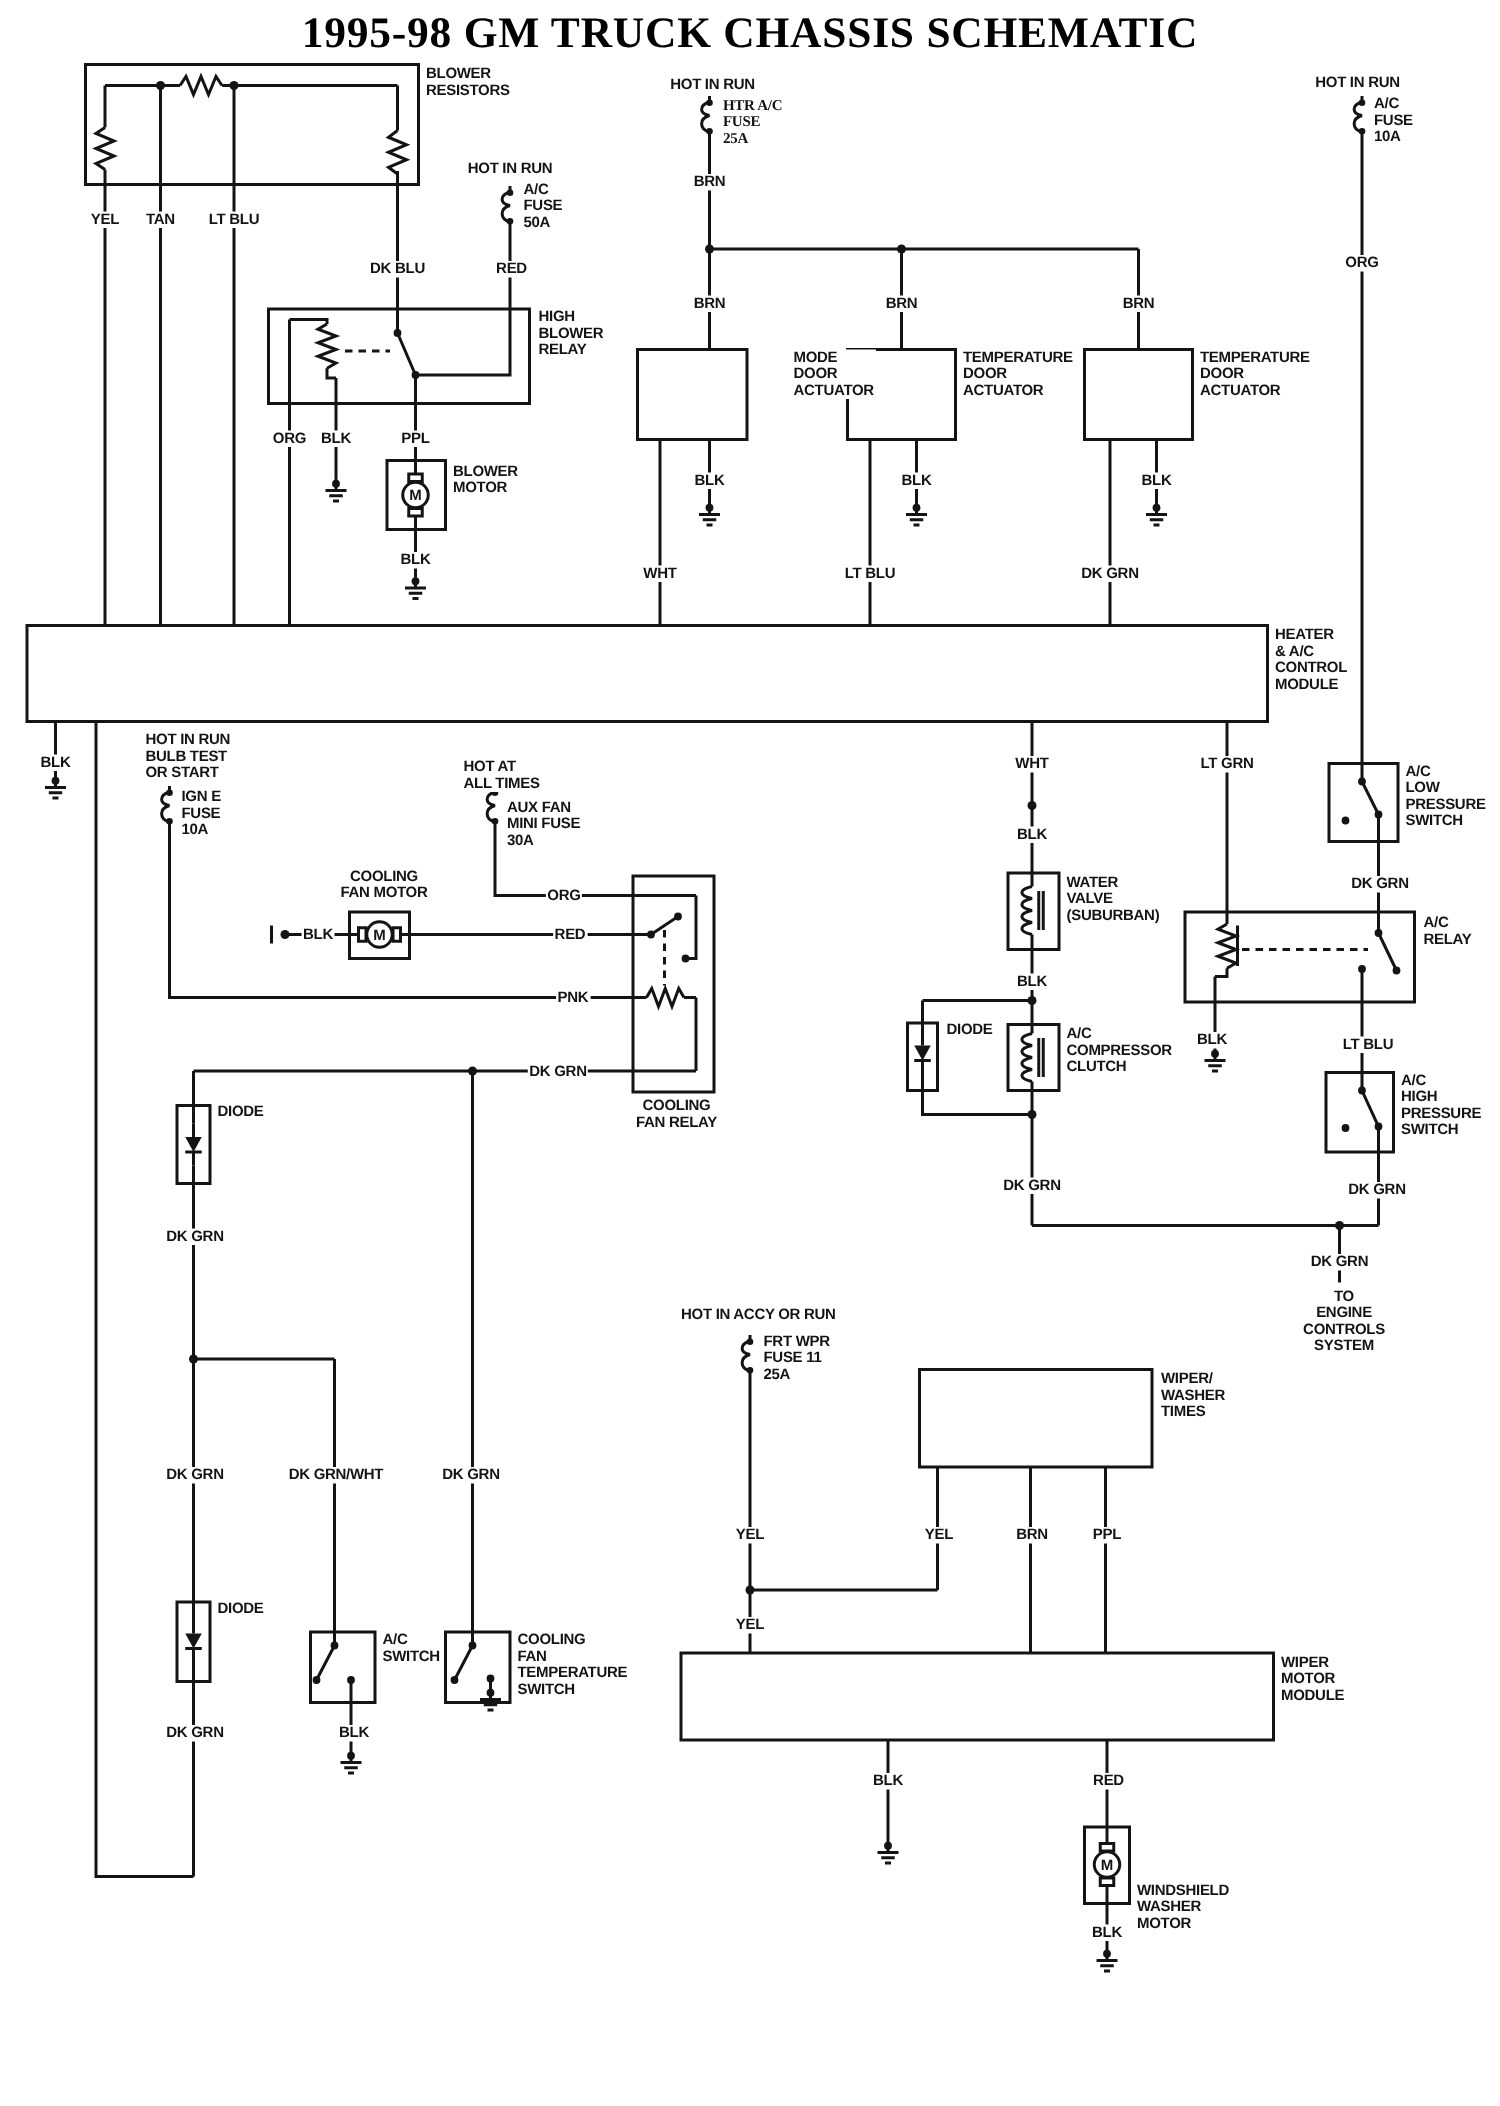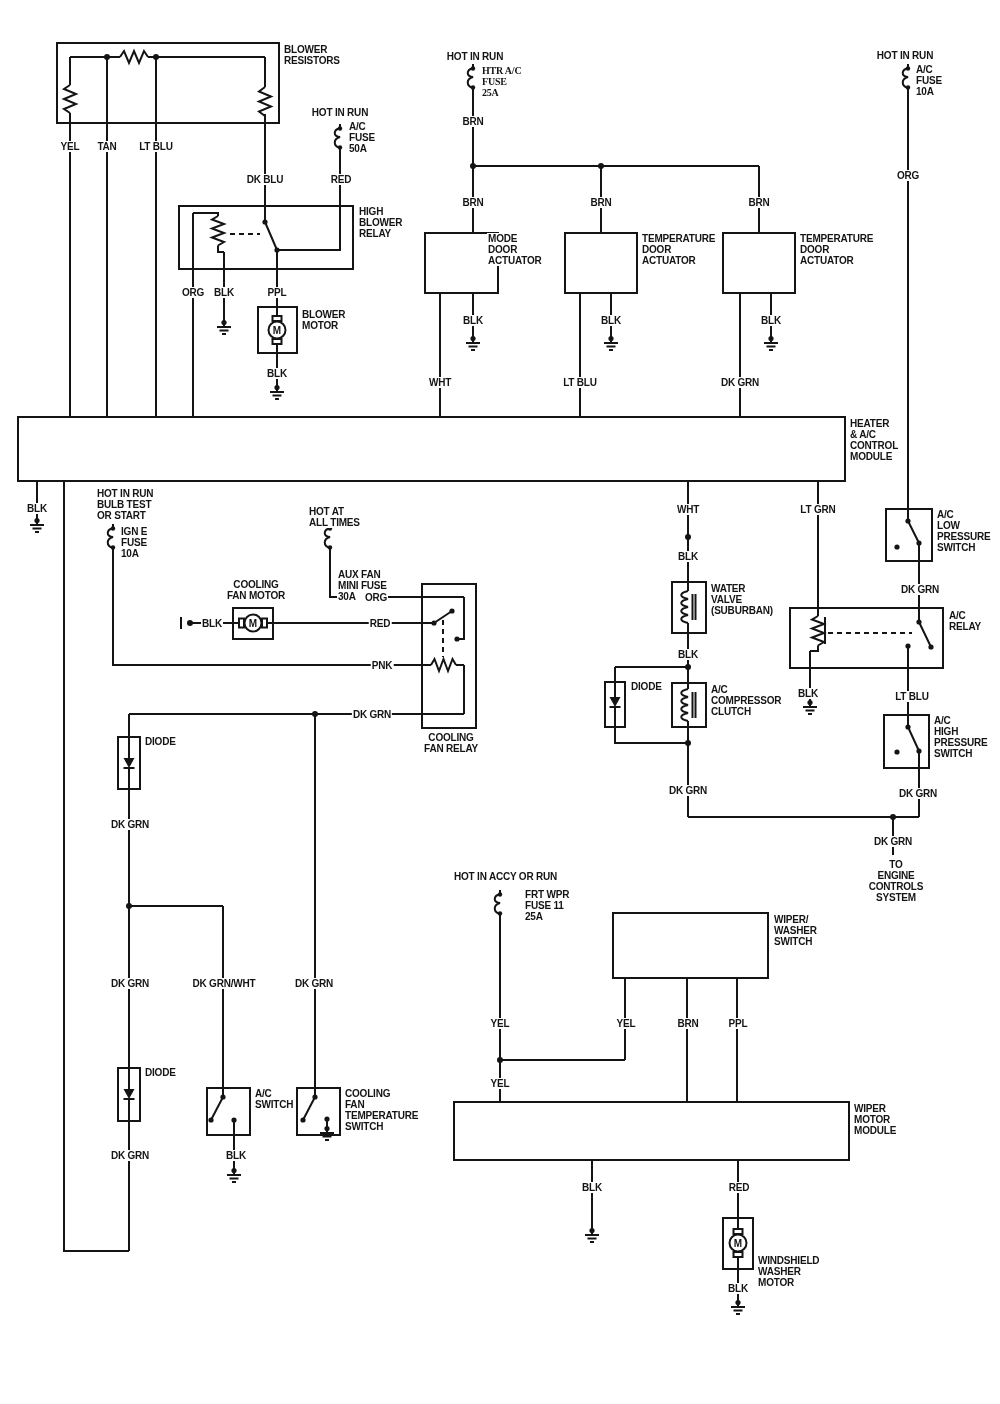--- a/index.html
+++ b/index.html
@@ -175,20 +175,21 @@
     <use href="#motorV" x="738" y="1243"></use>
 
     <use href="#coil" x="688" y="607"></use>
     <use href="#coil" x="688" y="705"></use>
 
     <use href="#diode" x="615" y="702"></use>
     <use href="#diode" x="129" y="763"></use>
     <use href="#diode" x="129" y="1094"></use>
   </svg>
 
+  <div class="title">1995-98 GM TRUCK CHASSIS SCHEMATIC</div>
   <div id="labels">
       <div class="lbl" style="left: 283px; top: 44px;">BLOWER
 RESISTORS</div>
       <div class="lbl c" style="left: 70px; top: 141px;">YEL</div>
       <div class="lbl c" style="left: 107px; top: 141px;">TAN</div>
       <div class="lbl c" style="left: 156px; top: 141px;">LT BLU</div>
       <div class="lbl c" style="left: 265px; top: 174px;">DK BLU</div>
       <div class="lbl c" style="left: 340px; top: 107px;">HOT IN RUN</div>
       <div class="lbl" style="left: 348px; top: 121px;">A/C
 FUSE
@@ -204,21 +205,21 @@
 MOTOR</div>
       <div class="lbl c" style="left: 277px; top: 368px;">BLK</div>
       <div class="lbl c" style="left: 475px; top: 51px;">HOT IN RUN</div>
       <div class="lbl" style="left: 481px; top: 65px; font-family: Liberation Serif, serif;">HTR A/C
 FUSE
 25A</div>
       <div class="lbl c" style="left: 473px; top: 116px;">BRN</div>
       <div class="lbl c" style="left: 473px; top: 197px;">BRN</div>
       <div class="lbl c" style="left: 601px; top: 197px;">BRN</div>
       <div class="lbl c" style="left: 759px; top: 197px;">BRN</div>
-      <div class="lbl" style="left: 487px; top: 233px;">MODE
+      <div class="lbl" style="left: 528px; top: 233px;">MODE
 DOOR
 ACTUATOR</div>
       <div class="lbl" style="left: 641px; top: 233px;">TEMPERATURE
 DOOR
 ACTUATOR</div>
       <div class="lbl" style="left: 799px; top: 233px;">TEMPERATURE
 DOOR
 ACTUATOR</div>
       <div class="lbl c" style="left: 473px; top: 315px;">BLK</div>
       <div class="lbl c" style="left: 611px; top: 315px;">BLK</div>
@@ -237,21 +238,21 @@
 MODULE</div>
       <div class="lbl c" style="left: 37px; top: 503px;">BLK</div>
       <div class="lbl" style="left: 96px; top: 488px;">HOT IN RUN
 BULB TEST
 OR START</div>
       <div class="lbl" style="left: 120px; top: 526px;">IGN E
 FUSE
 10A</div>
       <div class="lbl" style="left: 308px; top: 506px;">HOT AT
 ALL TIMES</div>
-      <div class="lbl" style="left: 337px; top: 533px; margin-top: 36px;">AUX FAN
+      <div class="lbl" style="left: 337px; top: 533px;">AUX FAN
 MINI FUSE
 30A</div>
       <div class="lbl c" style="left: 256px; top: 579px;">COOLING
 FAN MOTOR</div>
       <div class="lbl c" style="left: 212px; top: 618px;">BLK</div>
       <div class="lbl c" style="left: 376px; top: 592px;">ORG</div>
       <div class="lbl c" style="left: 380px; top: 618px;">RED</div>
       <div class="lbl c" style="left: 382px; top: 660px; text-align: right;">PNK</div>
       <div class="lbl c" style="left: 372px; top: 709px;">DK GRN</div>
       <div class="lbl c" style="left: 451px; top: 732px;">COOLING
@@ -295,27 +296,27 @@
       <div class="lbl" style="left: 144px; top: 1067px;">DIODE</div>
       <div class="lbl c" style="left: 130px; top: 1150px;">DK GRN</div>
       <div class="lbl" style="left: 254px; top: 1088px;">A/C
 SWITCH</div>
       <div class="lbl c" style="left: 236px; top: 1150px;">BLK</div>
       <div class="lbl" style="left: 344px; top: 1088px;">COOLING
 FAN
 TEMPERATURE
 SWITCH</div>
       <div class="lbl" style="left: 453px; top: 871px;">HOT IN ACCY OR RUN</div>
-      <div class="lbl" style="left: 524px; top: 889px;">FRT WPR
+      <div class="lbl" style="left: 508px; top: 889px;">FRT WPR
 FUSE 11
 25A</div>
       <div class="lbl c" style="left: 500px; top: 1018px;">YEL</div>
       <div class="lbl" style="left: 773px; top: 914px;">WIPER/
 WASHER
-SWITCH</div>
+TIMES</div>
       <div class="lbl c" style="left: 626px; top: 1018px;">YEL</div>
       <div class="lbl c" style="left: 688px; top: 1018px;">BRN</div>
       <div class="lbl c" style="left: 738px; top: 1018px;">PPL</div>
       <div class="lbl c" style="left: 500px; top: 1078px;">YEL</div>
       <div class="lbl" style="left: 853px; top: 1103px;">WIPER
 MOTOR
 MODULE</div>
       <div class="lbl c" style="left: 592px; top: 1182px;">BLK</div>
       <div class="lbl c" style="left: 739px; top: 1182px;">RED</div>
       <div class="lbl" style="left: 757px; top: 1255px;">WINDSHIELD

